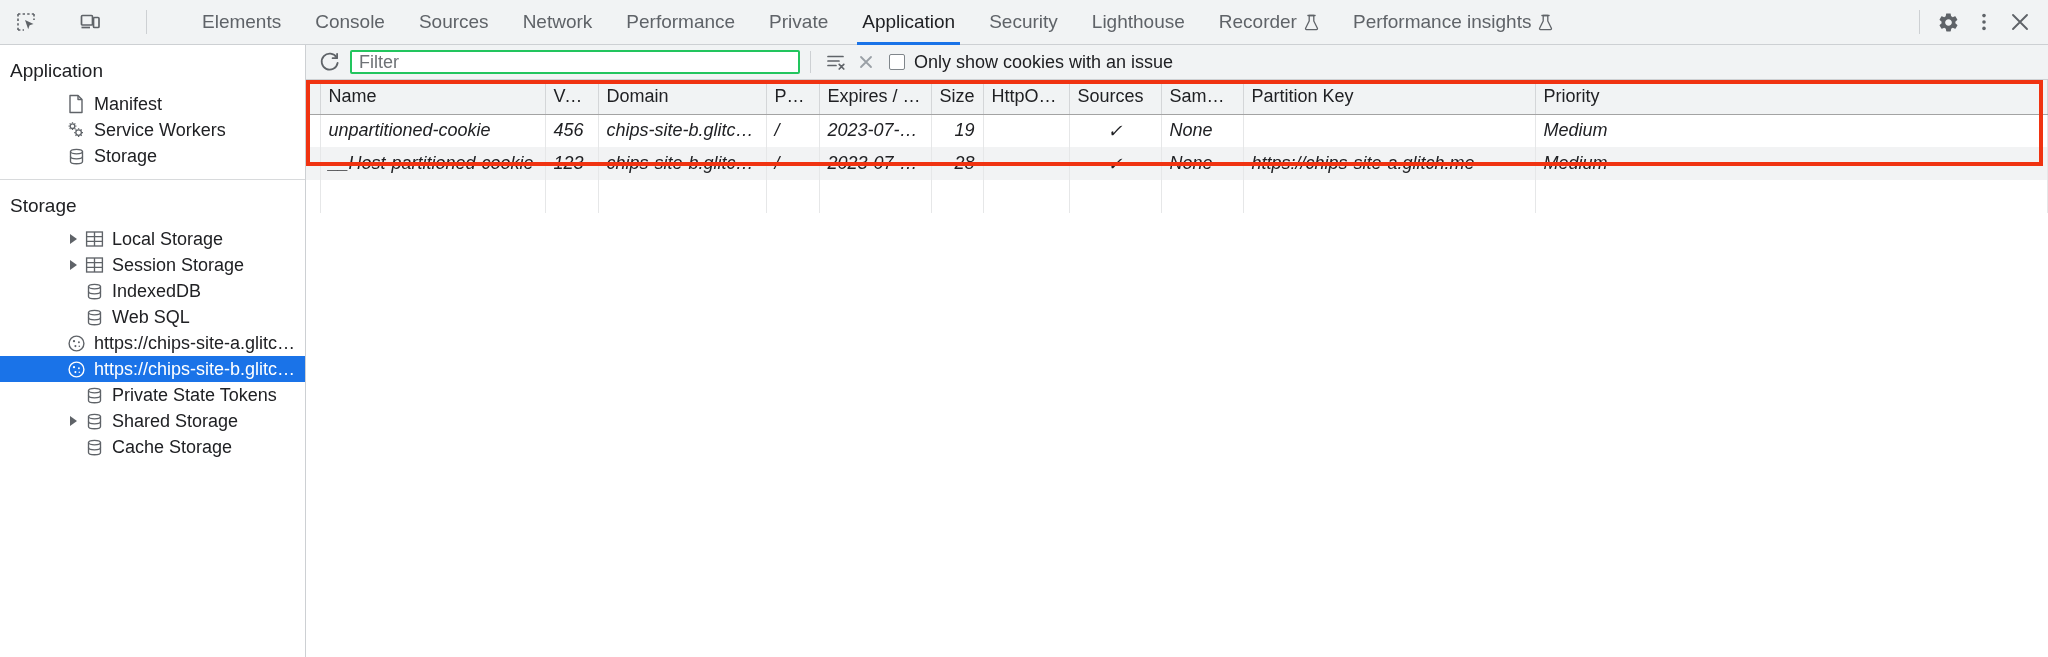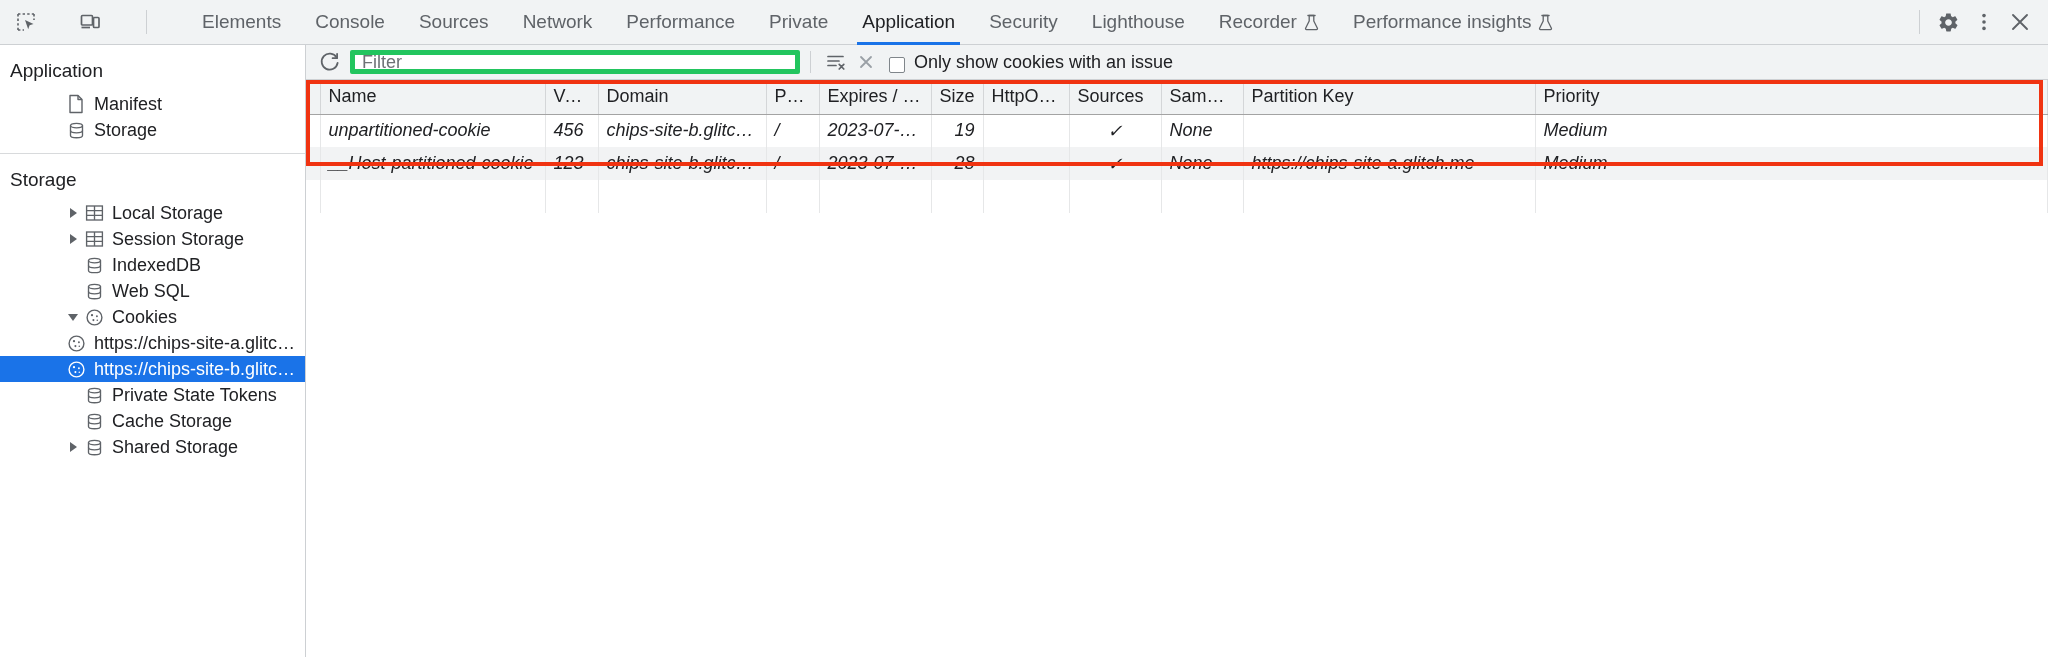--- a/index.html
+++ b/index.html
@@ -71,28 +71,28 @@
 
   
   .main{ flex:1 1 auto; display:flex; flex-direction:column; min-width:0; background:#fff; }
   .filter-bar{
     height:35px; flex:0 0 35px; display:flex; align-items:center;
     background:#f1f3f4; border-bottom:1px solid #cdd0d3; padding:0 8px 0 10px;
   }
   .refresh-btn{ width:28px; height:28px; display:flex; align-items:center; justify-content:center; margin-right:6px;}
   .filter-input{
     flex:0 0 auto; width:450px; height:24px; background:#fff;
-    border:5px solid #22c55e; border-radius:2px; font-size:18px;
+    border:2px solid #22c55e; border-radius:2px; font-size:18px;
     color:#202124; padding:0 7px; font-family:"Liberation Sans", sans-serif;
     line-height:22px;
   }
   .filter-input::placeholder{ color:#6e7276; opacity:1; }
   .fb-sep{ width:1px; height:22px; background:#cdd0d3; margin:0 10px; }
   .fb-icon{ width:30px; height:28px; display:flex; align-items:center; justify-content:center; }
-  .cb-wrap{ display:flex; align-items:flex-end; gap:9px; margin-left:8px; font-size:18px; color:#202124; white-space:nowrap;}
+  .cb-wrap{ display:flex; align-items:center; gap:9px; margin-left:8px; font-size:18px; color:#202124; white-space:nowrap;}
   .cb-box{
     width:16px; height:16px; border:1px solid #80868b; border-radius:2px; background:#fff;
     flex:0 0 16px;
   }
 
   
   .table-outer{ flex:1 1 auto; position:relative; min-height:0; }
   .redbox{
     position:absolute; left:0; top:0; right:5px; height:86px;
     border:4px solid #f03311; pointer-events:none; z-index:5;
@@ -228,20 +228,35 @@
       <div class="tree-row indent-1">
         <span class="t-icon">
           <svg width="18" height="20" viewBox="0 0 18 20">
             <path d="M3 1.5 H11 L15 5.5 V18.5 H3 Z" fill="none" stroke="#5f6368" stroke-width="1.4" stroke-linejoin="round"></path>
             <path d="M11 1.5 V5.5 H15" fill="none" stroke="#5f6368" stroke-width="1.4" stroke-linejoin="round"></path>
           </svg>
         </span>
         <span class="t-label">Manifest</span>
       </div>
 
+      <div class="tree-row indent-1">
+        <span class="t-icon">
+          <svg width="20" height="20" viewBox="0 0 20 20">
+            <g fill="none" stroke="#5f6368" stroke-width="1.3">
+              <circle cx="6.5" cy="6.2" r="2.3"></circle>
+              <path d="M6.5 2.3 V3.3 M6.5 9.1 V10.1 M2.6 6.2 H3.6 M9.4 6.2 H10.4
+                       M3.7 3.4 L4.4 4.1 M8.6 8.3 L9.3 9 M9.3 3.4 L8.6 4.1 M4.4 8.3 L3.7 9"></path>
+              <circle cx="12.6" cy="12.6" r="2.8"></circle>
+              <path d="M12.6 8.2 V9.3 M12.6 15.9 V17 M8.2 12.6 H9.3 M15.9 12.6 H17
+                       M9.5 9.5 L10.3 10.3 M14.9 14.9 L15.7 15.7 M15.7 9.5 L14.9 10.3 M10.3 14.9 L9.5 15.7"></path>
+            </g>
+          </svg>
+        </span>
+        <span class="t-label">Service Workers</span>
+      </div>
 
       <div class="tree-row indent-1">
         <span class="t-icon">
           <svg width="19" height="19" viewBox="0 0 19 19">
             <g fill="none" stroke="#5f6368" stroke-width="1.35">
               <ellipse cx="9.5" cy="4.6" rx="6" ry="2.3"></ellipse>
               <path d="M3.5 4.6 V14.4 c0 1.27 2.69 2.3 6 2.3 s6-1.03 6-2.3 V4.6"></path>
               <path d="M3.5 9.5 c0 1.27 2.69 2.3 6 2.3 s6-1.03 6-2.3"></path>
             </g>
           </svg>
@@ -296,46 +311,31 @@
               <svg width="19" height="19" viewBox="0 0 19 19">
                 <g fill="none" stroke="#5f6368" stroke-width="1.35">
                   <ellipse cx="9.5" cy="4.6" rx="6" ry="2.3"></ellipse>
                   <path d="M3.5 4.6 V14.4 c0 1.27 2.69 2.3 6 2.3 s6-1.03 6-2.3 V4.6"></path>
                   <path d="M3.5 9.5 c0 1.27 2.69 2.3 6 2.3 s6-1.03 6-2.3"></path>
                 </g>
               </svg>
             </span>
             <span class="t-label">Web SQL</span>
           </div>
-          <div class="tree-row indent-1">
-            <span class="twisty">
-              <span class="tri down"></span>
-            </span>
+          <div class="tree-row indent-2">
+            <span class="twisty none"></span>
             <span class="t-icon">
               <svg width="19" height="19" viewBox="0 0 19 19">
                 <circle cx="9.5" cy="9.5" r="7.4" fill="none" stroke="#5f6368" stroke-width="1.4"></circle>
                 <circle cx="7" cy="7.2" r="1.15" fill="#5f6368"></circle>
                 <circle cx="11.9" cy="8.3" r=".95" fill="#5f6368"></circle>
                 <circle cx="8.4" cy="12.1" r="1.05" fill="#5f6368"></circle>
                 <circle cx="12.3" cy="12.3" r=".8" fill="#5f6368"></circle>
               </svg>
             </span>
-            <span class="t-label">Cookies</span>
-          </div>
-          <div class="tree-row indent-2">
-            <span class="twisty none"></span>
-            <span class="t-icon">
-              <svg width="19" height="19" viewBox="0 0 19 19">
-                <circle cx="9.5" cy="9.5" r="7.4" fill="none" stroke="#5f6368" stroke-width="1.4"></circle>
-                <circle cx="7" cy="7.2" r="1.15" fill="#5f6368"></circle>
-                <circle cx="11.9" cy="8.3" r=".95" fill="#5f6368"></circle>
-                <circle cx="8.4" cy="12.1" r="1.05" fill="#5f6368"></circle>
-                <circle cx="12.3" cy="12.3" r=".8" fill="#5f6368"></circle>
-              </svg>
-            </span>
             <span class="t-label">https://chips-site-a.glitch.me</span>
           </div>
           <div class="tree-row indent-2 selected">
             <span class="twisty none"></span>
             <span class="t-icon">
               <svg width="19" height="19" viewBox="0 0 19 19">
                 <circle cx="9.5" cy="9.5" r="7.4" fill="none" stroke="#ffffff" stroke-width="1.4"></circle>
                 <circle cx="7" cy="7.2" r="1.15" fill="#ffffff"></circle>
                 <circle cx="11.9" cy="8.3" r=".95" fill="#ffffff"></circle>
                 <circle cx="8.4" cy="12.1" r="1.05" fill="#ffffff"></circle>
@@ -351,46 +351,46 @@
                 <g fill="none" stroke="#5f6368" stroke-width="1.35">
                   <ellipse cx="9.5" cy="4.6" rx="6" ry="2.3"></ellipse>
                   <path d="M3.5 4.6 V14.4 c0 1.27 2.69 2.3 6 2.3 s6-1.03 6-2.3 V4.6"></path>
                   <path d="M3.5 9.5 c0 1.27 2.69 2.3 6 2.3 s6-1.03 6-2.3"></path>
                 </g>
               </svg>
             </span>
             <span class="t-label">Private State Tokens</span>
           </div>
           <div class="tree-row indent-1">
-            <span class="twisty none"></span>
+            <span class="twisty">
+              <span class="tri right"></span>
+            </span>
             <span class="t-icon">
               <svg width="19" height="19" viewBox="0 0 19 19">
                 <g fill="none" stroke="#5f6368" stroke-width="1.35">
                   <ellipse cx="9.5" cy="4.6" rx="6" ry="2.3"></ellipse>
                   <path d="M3.5 4.6 V14.4 c0 1.27 2.69 2.3 6 2.3 s6-1.03 6-2.3 V4.6"></path>
                   <path d="M3.5 9.5 c0 1.27 2.69 2.3 6 2.3 s6-1.03 6-2.3"></path>
                 </g>
               </svg>
             </span>
-            <span class="t-label">Cache Storage</span>
-          </div>
-          <div class="tree-row indent-1">
-            <span class="twisty">
-              <span class="tri right"></span>
-            </span>
+            <span class="t-label">Shared Storage</span>
+          </div>
+          <div class="tree-row indent-1">
+            <span class="twisty none"></span>
             <span class="t-icon">
               <svg width="19" height="19" viewBox="0 0 19 19">
                 <g fill="none" stroke="#5f6368" stroke-width="1.35">
                   <ellipse cx="9.5" cy="4.6" rx="6" ry="2.3"></ellipse>
                   <path d="M3.5 4.6 V14.4 c0 1.27 2.69 2.3 6 2.3 s6-1.03 6-2.3 V4.6"></path>
                   <path d="M3.5 9.5 c0 1.27 2.69 2.3 6 2.3 s6-1.03 6-2.3"></path>
                 </g>
               </svg>
             </span>
-            <span class="t-label">Shared Storage</span>
+            <span class="t-label">Cache Storage</span>
           </div>
         </div>
     </div>
   </div>
 
   <div class="main">
 
     <div class="filter-bar">
       <div class="refresh-btn">
         <svg width="22" height="22" viewBox="0 0 22 22">

